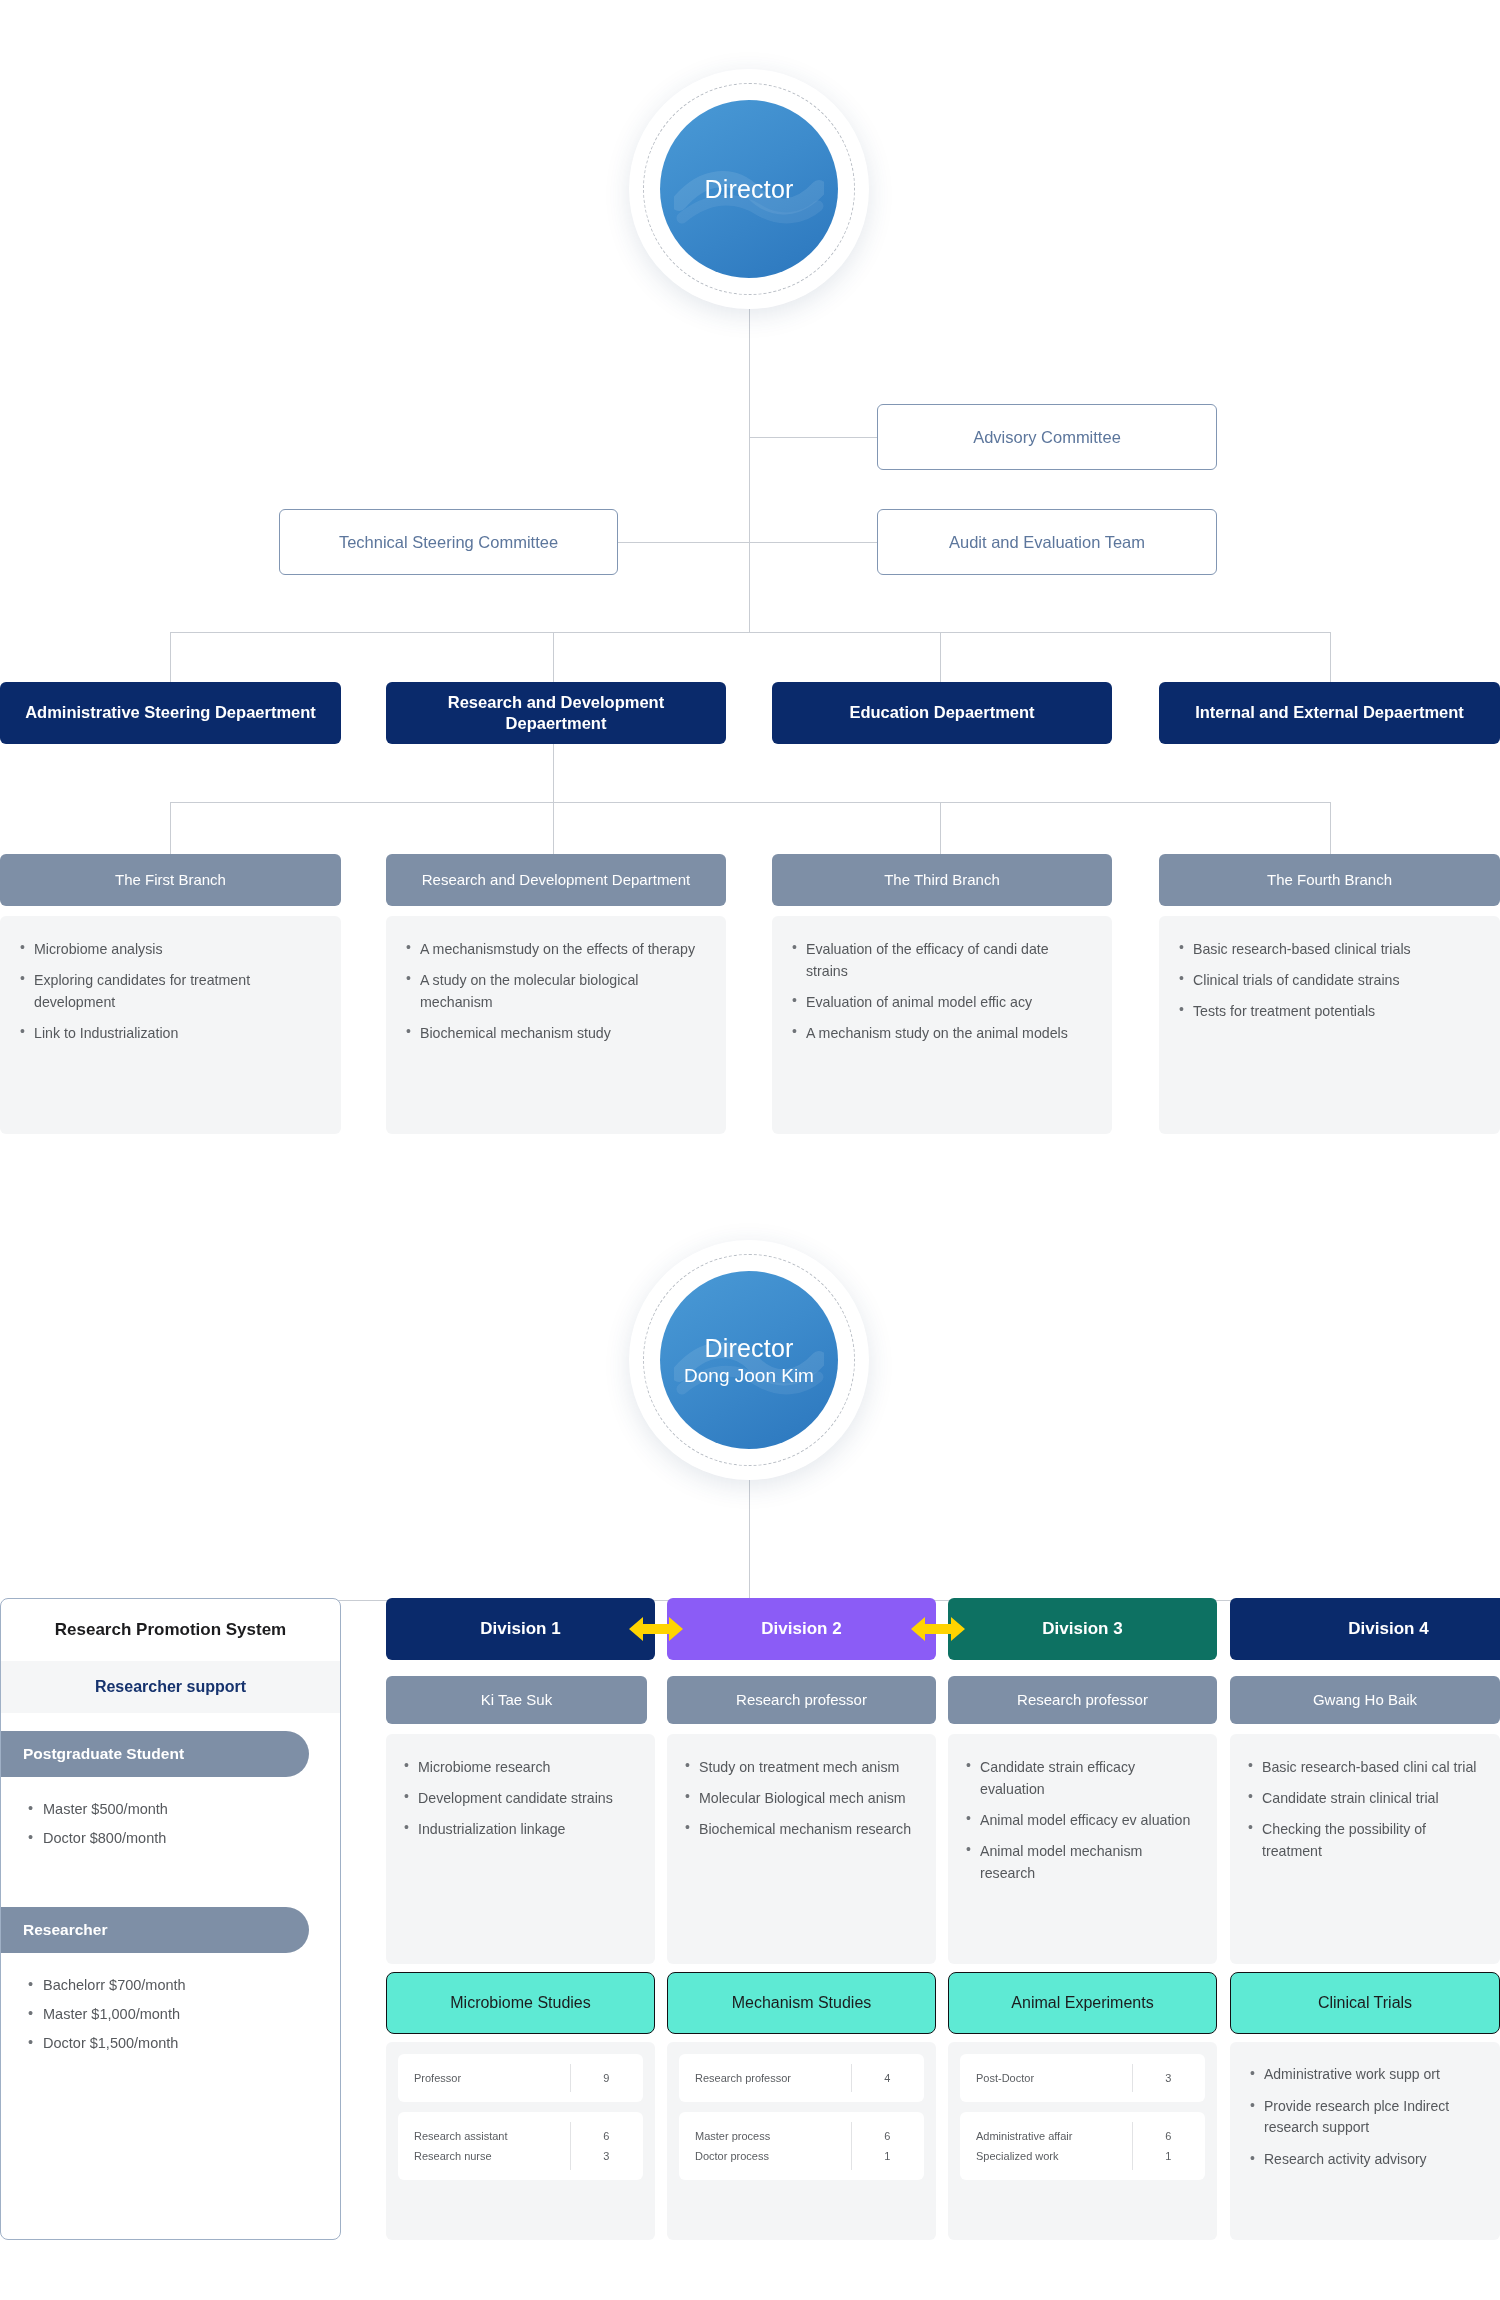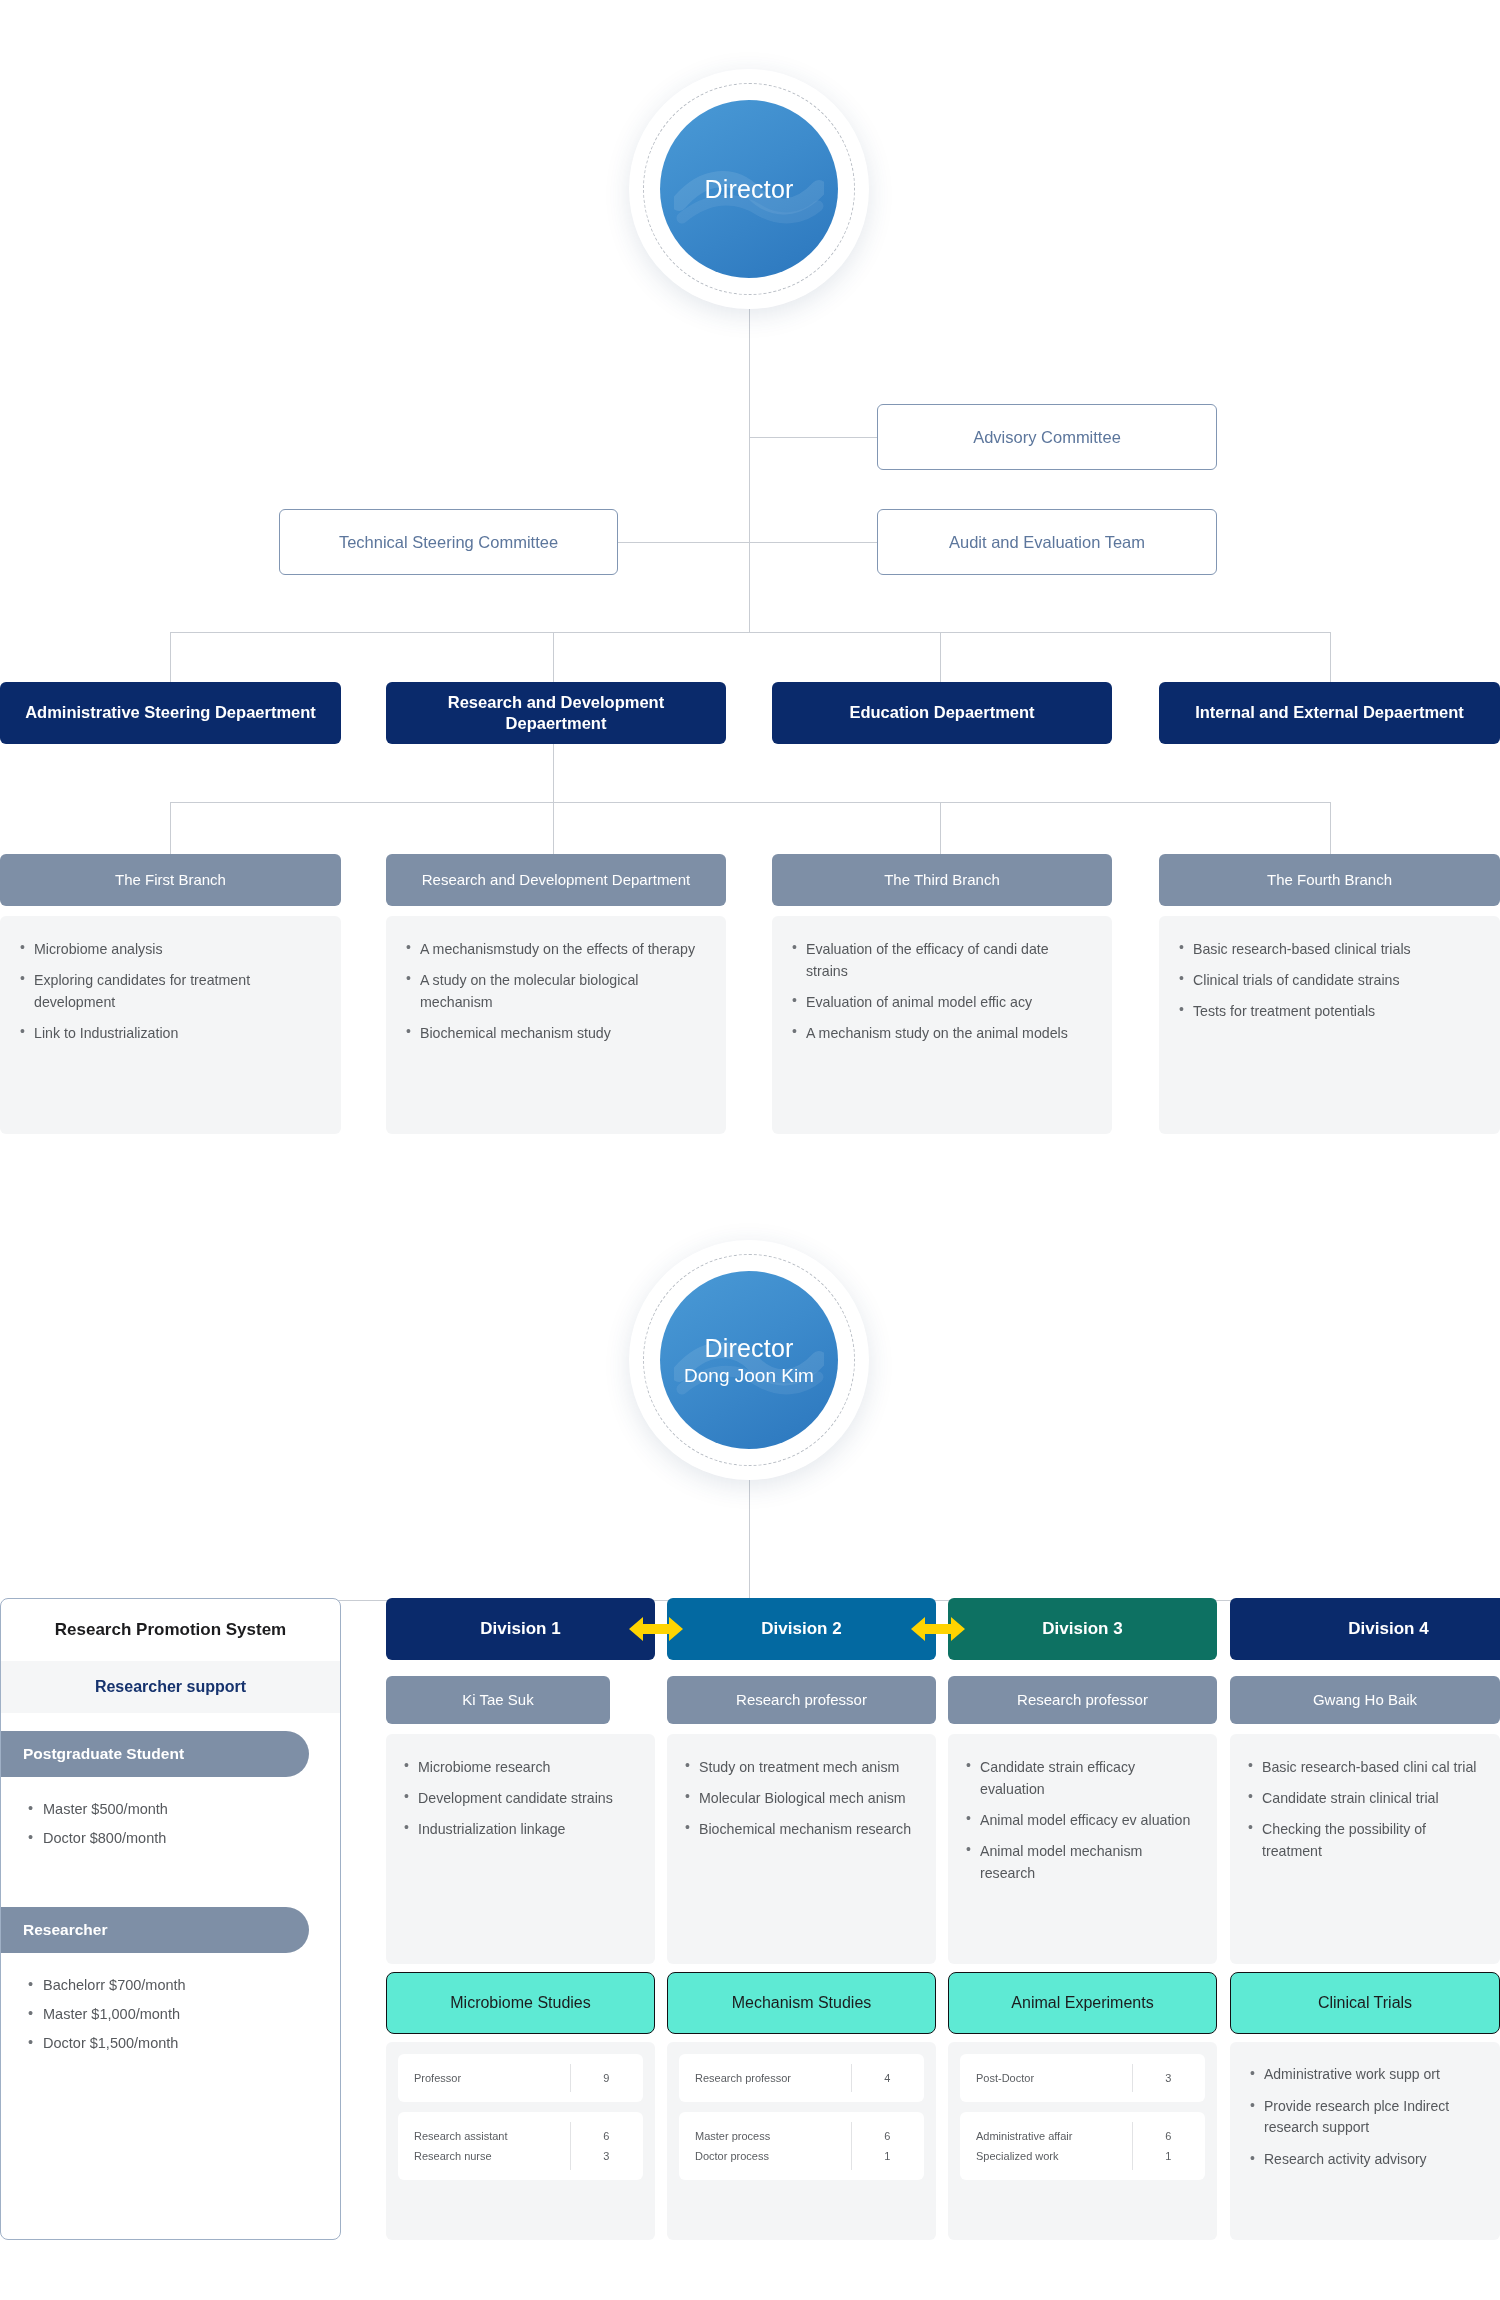--- a/index.html
+++ b/index.html
@@ -338,38 +338,38 @@
     <ul class="rps-list">
       <li>Bachelorr $700/month</li>
       <li>Master $1,000/month</li>
       <li>Doctor $1,500/month</li>
     </ul>
   </div>
 
   <div class="division" style="left:386px; top:1598px; width:269px; height:62px; background:#0a2a6b;">
     <span>Division 1</span>
   </div>
-  <div class="division" style="left:667px; top:1598px; width:269px; height:62px; background:#0369a1;">
+  <div class="division" style="left:667px; top:1598px; width:269px; height:62px; background:#8b5cf6;">
     <span>Division 2</span>
   </div>
   <div class="division" style="left:948px; top:1598px; width:269px; height:62px; background:#0d7162;">
     <span>Division 3</span>
   </div>
   <div class="division" style="left:1230px; top:1598px; width:317px; height:62px; background:#0a2a6b;">
     <span>Division 4</span>
   </div>
 
   <svg class="arrow" style="left:629px; top:1614px;" viewBox="0 0 54 30">
     <path d="M0 15 L14 3 L14 10 L40 10 L40 3 L54 15 L40 27 L40 20 L14 20 L14 27 Z" fill="#FFD400"></path>
   </svg>
   <svg class="arrow" style="left:911px; top:1614px;" viewBox="0 0 54 30">
     <path d="M0 15 L14 3 L14 10 L40 10 L40 3 L54 15 L40 27 L40 20 L14 20 L14 27 Z" fill="#FFD400"></path>
   </svg>
 
-  <div class="branch-head" style="left:386px; top:1676px; width:224px; height:48px;">
+  <div class="branch-head" style="left:386px; top:1676px; width:261px; height:48px;">
     <span>Ki Tae Suk</span>
   </div>
   <div class="branch-head" style="left:667px; top:1676px; width:269px; height:48px;">
     <span>Research professor</span>
   </div>
   <div class="branch-head" style="left:948px; top:1676px; width:269px; height:48px;">
     <span>Research professor</span>
   </div>
   <div class="branch-head" style="left:1230px; top:1676px; width:270px; height:48px;">
     <span>Gwang Ho Baik</span>

